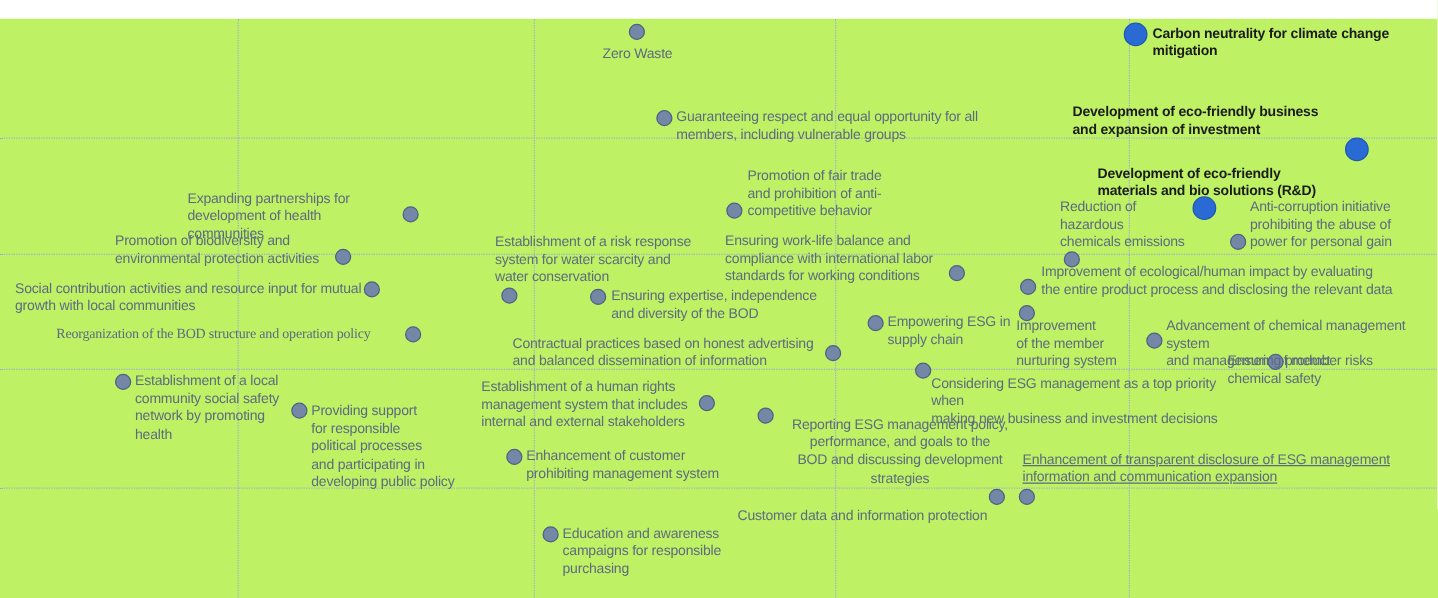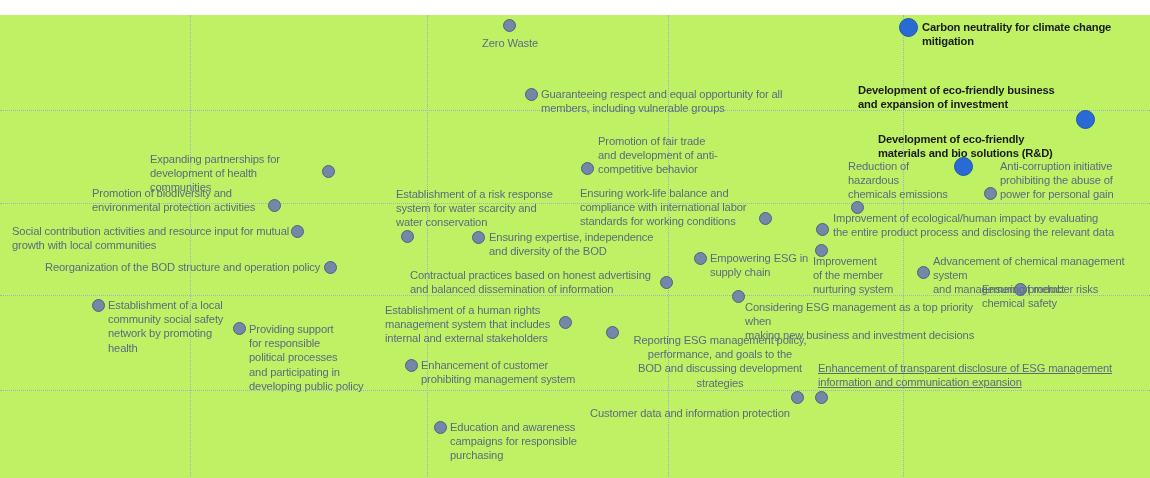--- a/index.html
+++ b/index.html
@@ -101,21 +101,21 @@
       <div class="label right bold" style="left: 858px; top: 68px; width: 276px;">Development of eco-friendly business
 and expansion of investment</div>
       <div class="point normal" style="left: 531px; top: 79px;"></div>
       <div class="label left" style="left: 541px; top: 72px; width: 260px;">Guaranteeing respect and equal opportunity for all
 members, including vulnerable groups</div>
       <div class="point highlight" style="left: 963px; top: 151px;"></div>
       <div class="label left bold" style="left: 878px; top: 117px; width: 258px;">Development of eco-friendly
 materials and bio solutions (R&amp;D)</div>
       <div class="point normal" style="left: 587px; top: 153px;"></div>
       <div class="label left" style="left: 598px; top: 119px; width: 150px;">Promotion of fair trade
-and development of anti-
+and prohibition of anti-
 competitive behavior</div>
       <div class="point normal" style="left: 328px; top: 156px;"></div>
       <div class="label right" style="left: 150px; top: 137px; width: 170px;">Expanding partnerships for
 development of health communities</div>
       <div class="point normal" style="left: 990px; top: 178px;"></div>
       <div class="label left" style="left: 1000px; top: 144px; width: 150px;">Anti-corruption initiative
 prohibiting the abuse of
 power for personal gain</div>
       <div class="point normal" style="left: 857px; top: 192px;"></div>
       <div class="label left" style="left: 848px; top: 144px; width: 115px;">Reduction of
@@ -145,21 +145,21 @@
       <div class="label left" style="left: 813px; top: 239px; width: 105px;">Improvement
 of the member
 nurturing system</div>
       <div class="point normal" style="left: 923px; top: 257px;"></div>
       <div class="label left" style="left: 933px; top: 239px; width: 225px;">Advancement of chemical management system
 and management of member risks</div>
       <div class="point normal" style="left: 700px; top: 243px;"></div>
       <div class="label left" style="left: 710px; top: 236px; width: 110px;">Empowering ESG in
 supply chain</div>
       <div class="point normal" style="left: 330px; top: 252px;"></div>
-      <div class="label right" style="left: 45px; top: 245px; width: 278px;">Reorganization of the BOD structure and operation policy</div>
+      <div class="label right" style="left: 45px; top: 245px; width: 278px; font-family: Liberation Serif, serif;">Reorganization of the BOD structure and operation policy</div>
       <div class="point normal" style="left: 666px; top: 267px;"></div>
       <div class="label right" style="left: 410px; top: 253px; width: 248px;">Contractual practices based on honest advertising
 and balanced dissemination of information</div>
       <div class="point normal" style="left: 1020px; top: 274px;"></div>
       <div class="label left" style="left: 982px; top: 267px; width: 100px;">Ensuring product
 chemical safety</div>
       <div class="point normal" style="left: 738px; top: 281px;"></div>
       <div class="label left" style="left: 745px; top: 285px; width: 250px;">Considering ESG management as a top priority when
 making new business and investment decisions</div>
       <div class="point normal" style="left: 98px; top: 290px;"></div>

